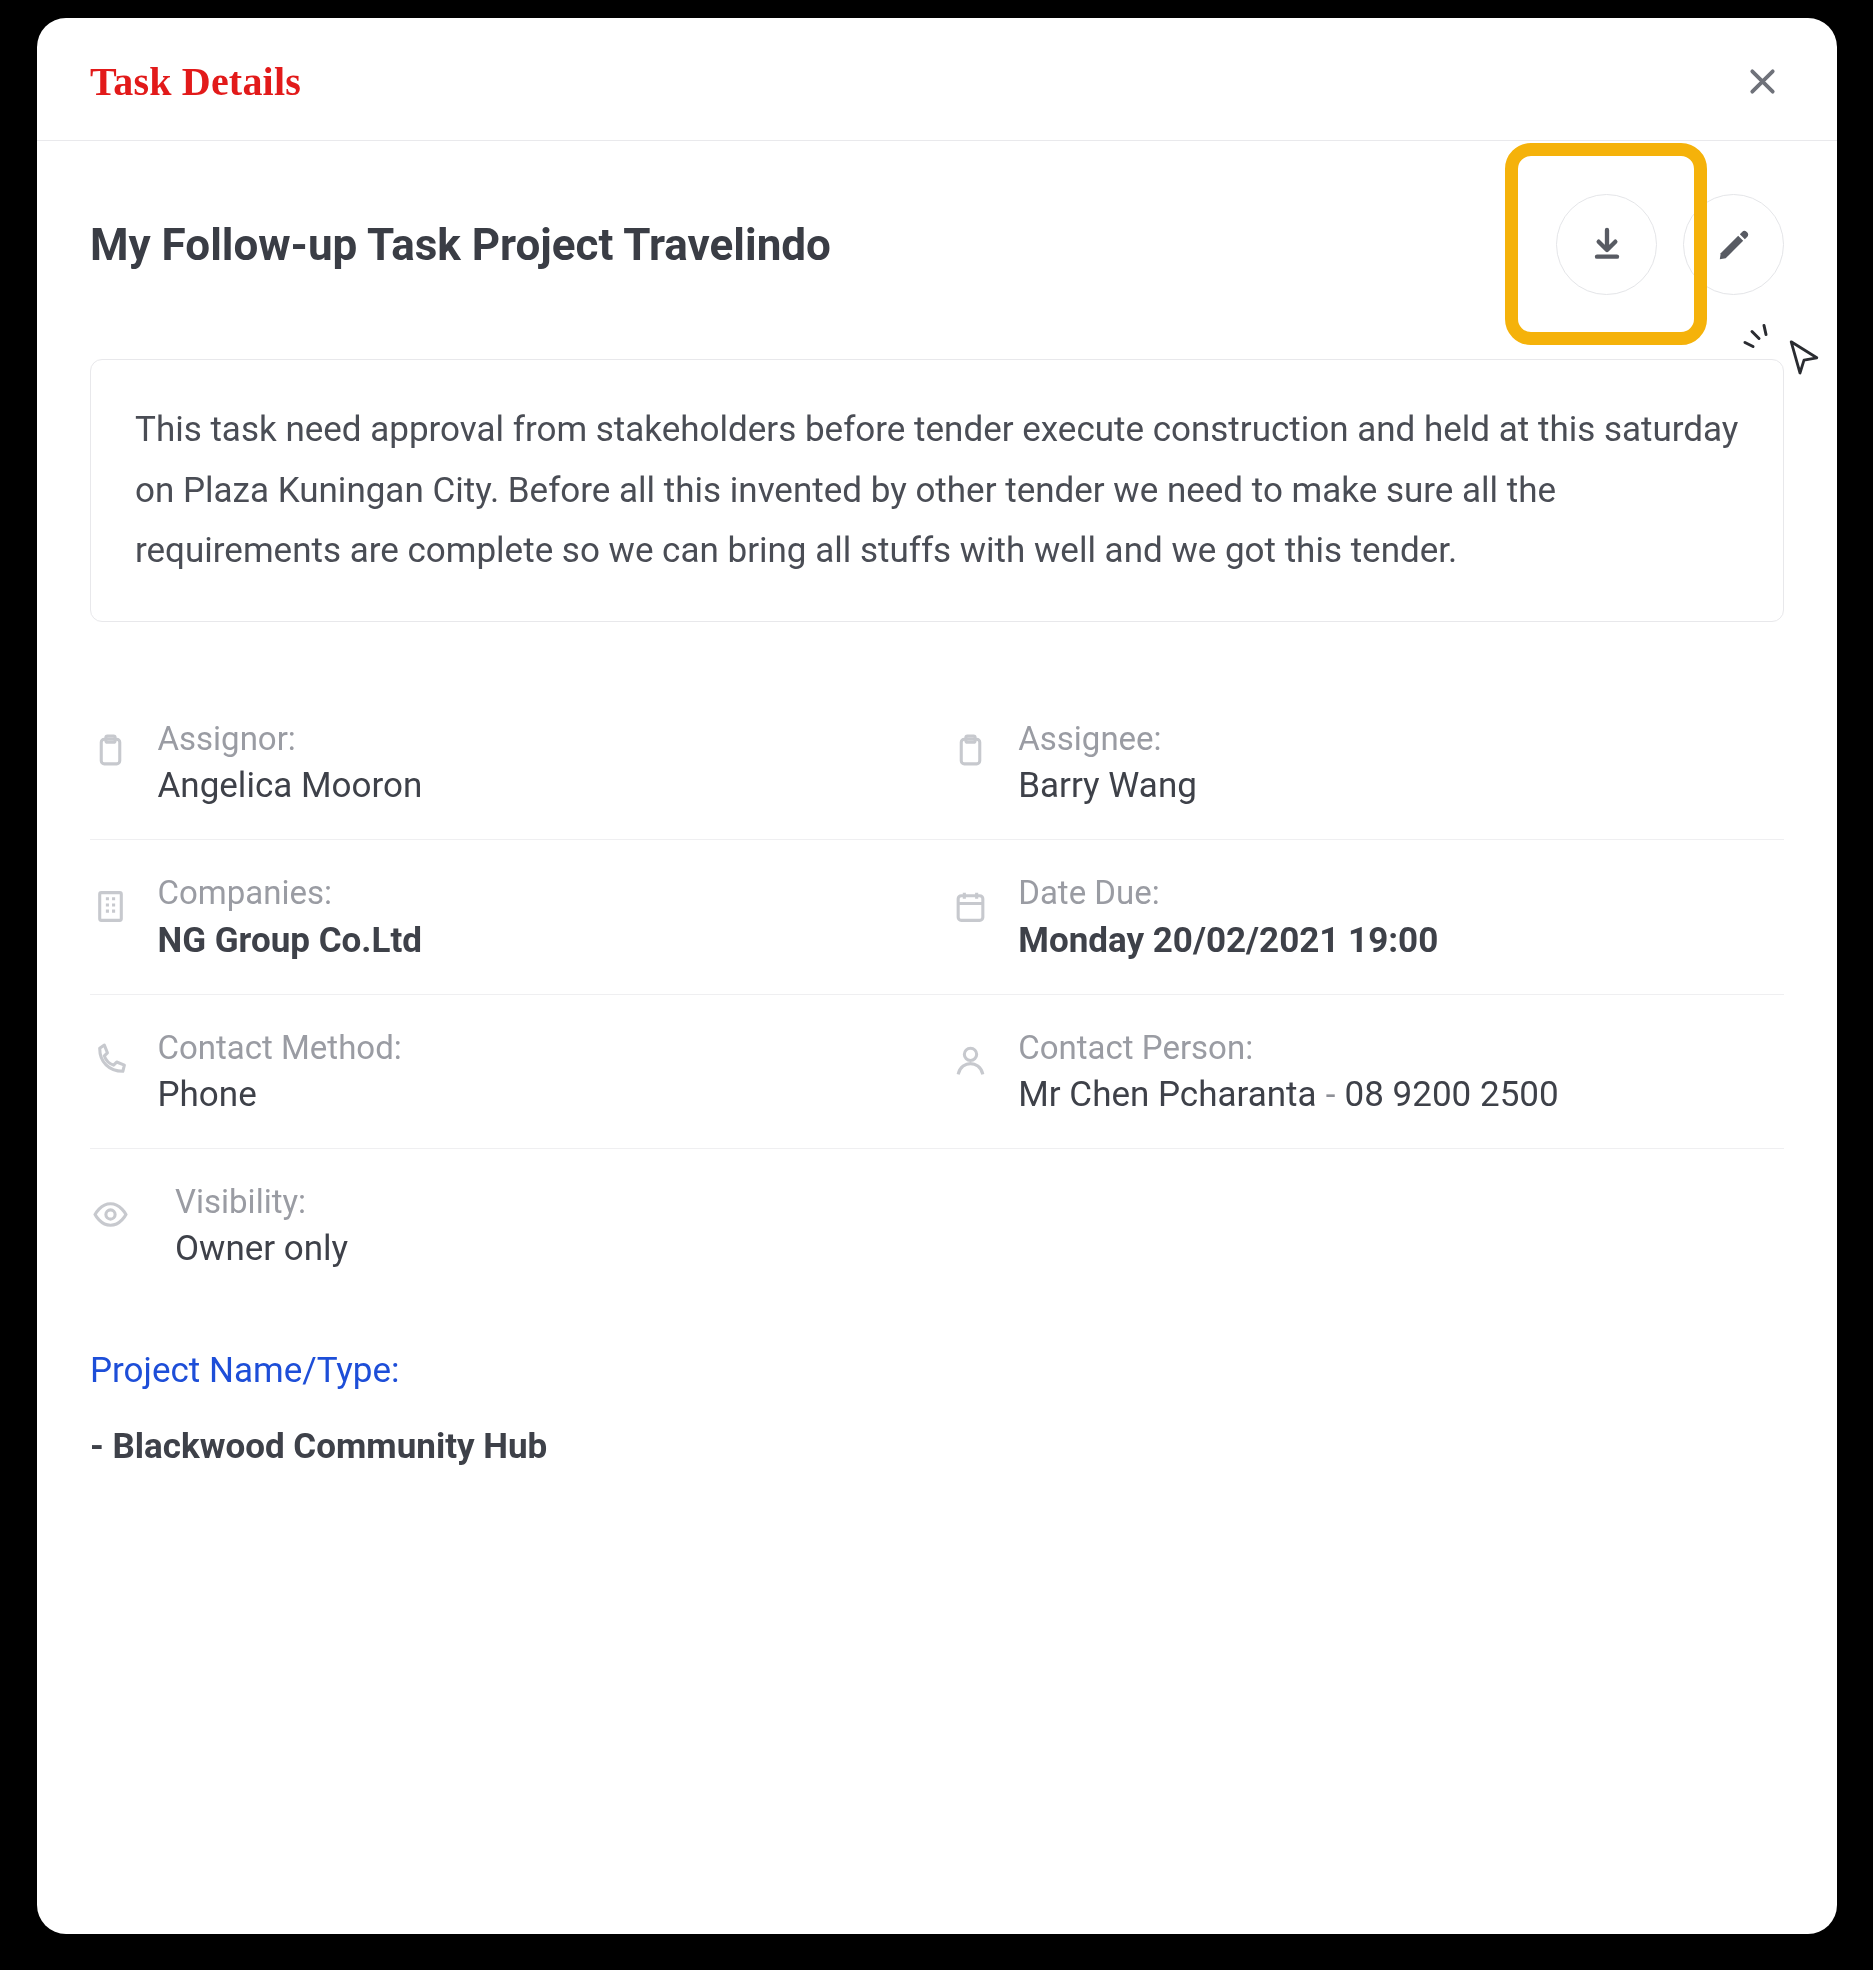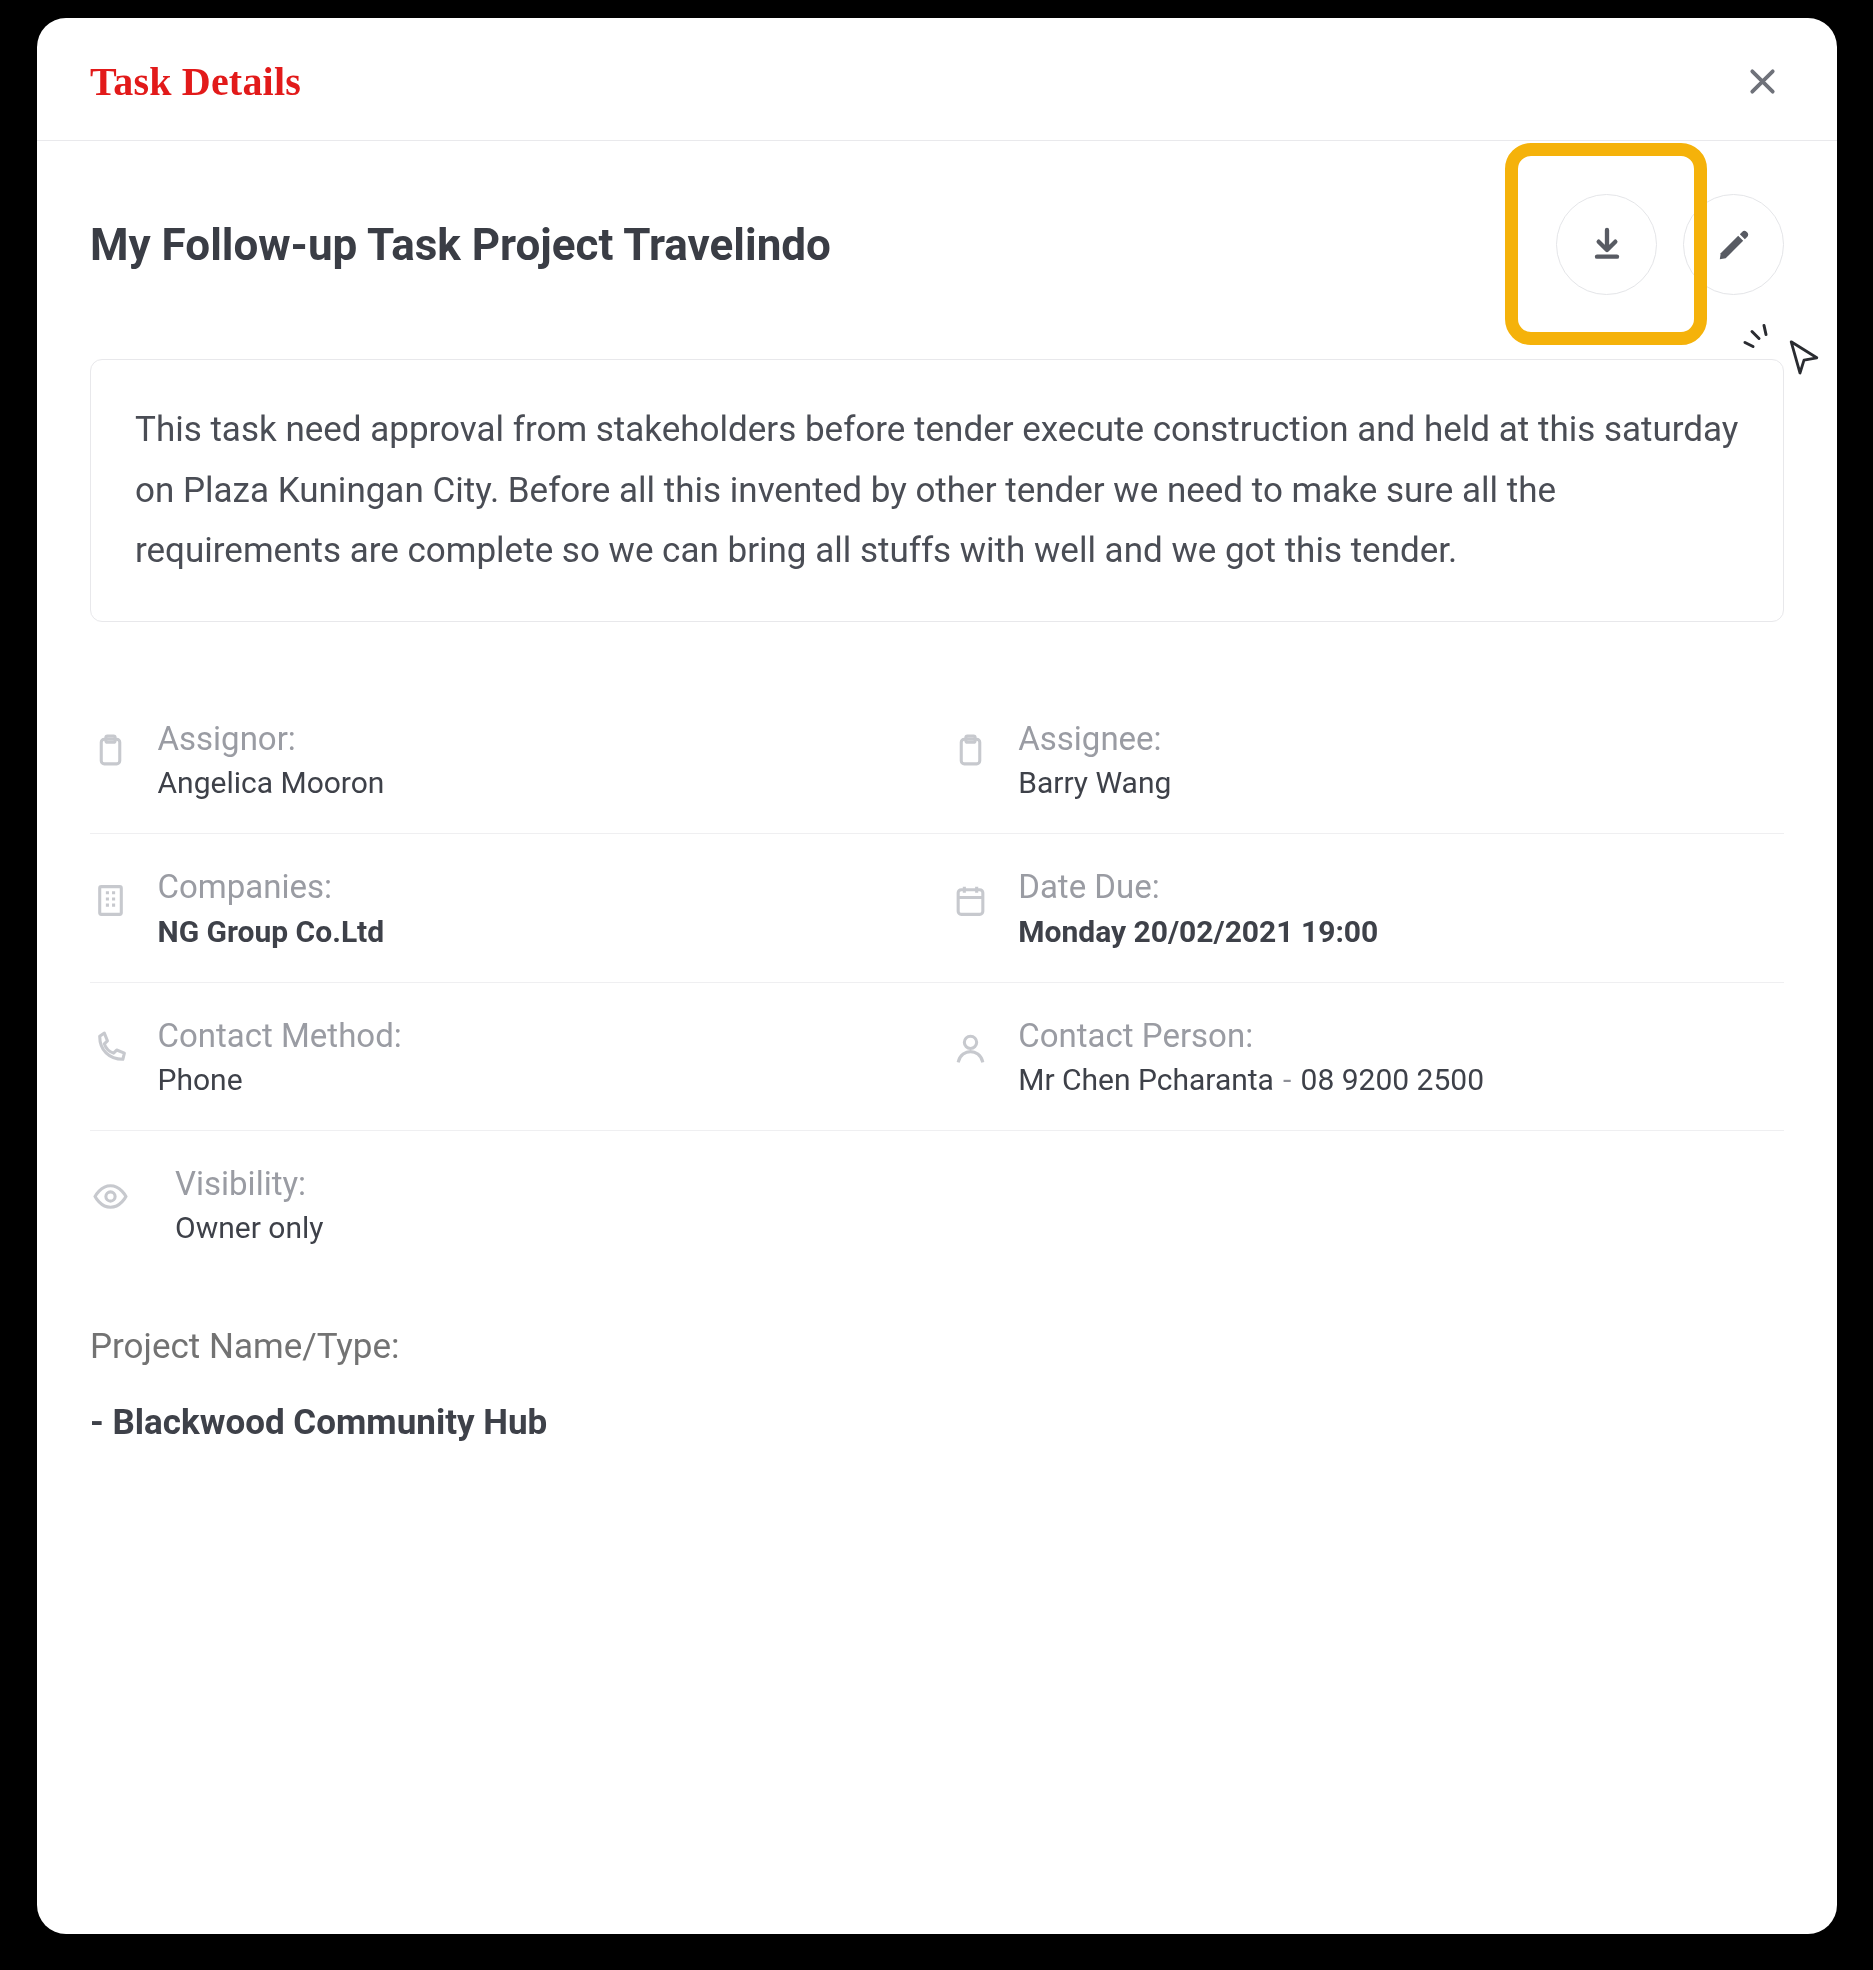--- a/index.html
+++ b/index.html
@@ -144,30 +144,30 @@
     display: flex;
     flex-direction: column;
     gap: 7.3px;
   }
   .dlabel {
     color: #9a9ca3;
     font-size: 33px;
   }
   .dvalue {
     color: #3e4149;
-    font-size: 30px;
+    font-size: 35px;
   }
   .dvalue.bold { font-weight: 700; }
   .dvalue .sep { color: #8e9097; font-weight: 400; padding: 0 9.2px; }
 
   .section-bottom {
     margin-top: 48px;
   }
   .plabel {
-    color: #737373;
+    color: #1d4ed8;
     font-size: 35px;
     margin-bottom: 35px;
   }
   .pvalue {
     color: #3e4149;
     font-size: 35px;
     font-weight: 700;
   }
   .dl-wrap { position: relative; }
 </style>

